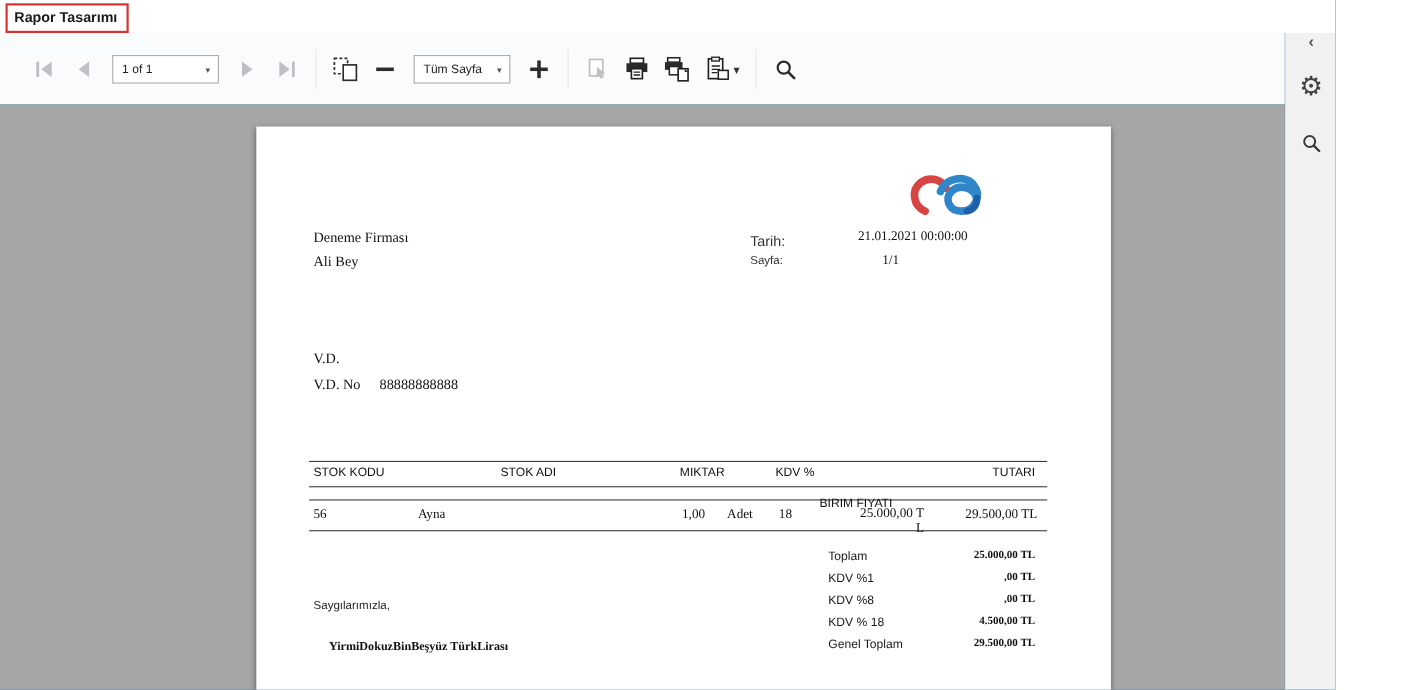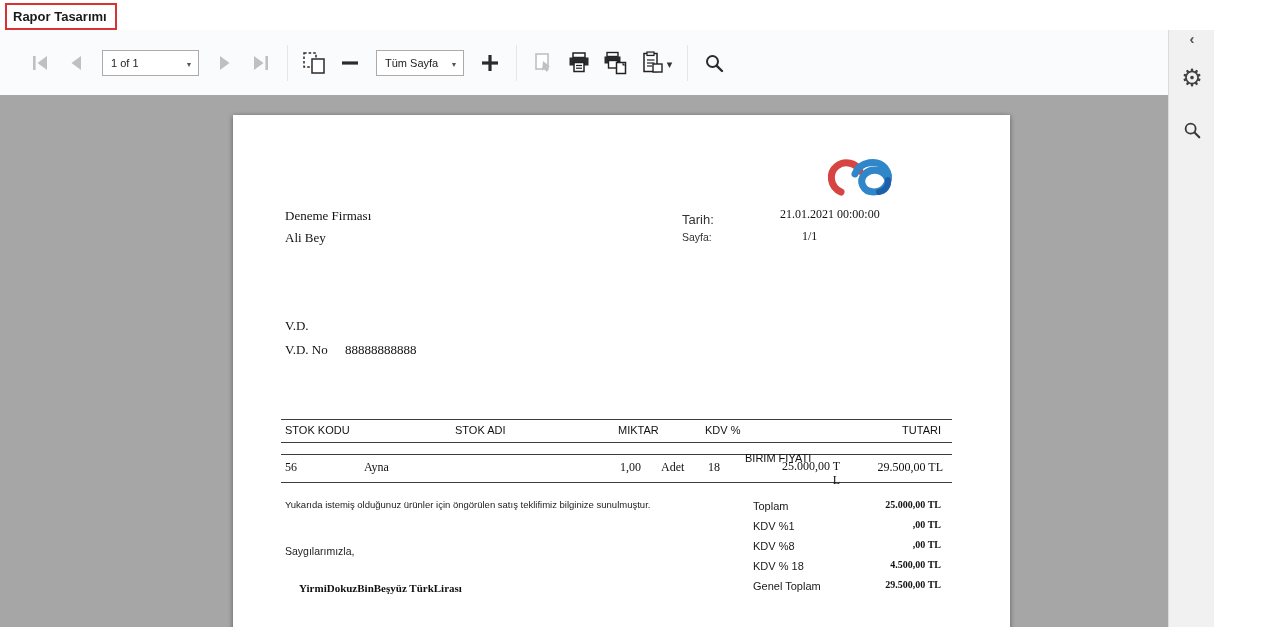--- a/index.html
+++ b/index.html
@@ -59,21 +59,21 @@
   .vdno-value    { left: 112px; top: 227px; font-size: 13px; color: #111; }
 
   .hline { position: absolute; left: 48px; width: 671px; height: 1px; background: #3d3d3d; }
   .hl1 { top: 304px; } .hl2 { top: 327px; } .hl3 { top: 339px; } .hl4 { top: 367px; }
 
   .th { position: absolute; top: 309px; font-size: 11px; color: #111; white-space: nowrap; }
   .th-0 { left: 52px; }  .th-1 { left: 222px; } .th-2 { left: 385px; }
   .th-3 { left: 452px; margin-left: 20px; } .th-4 { left: 512px; margin-top: 28px; } .th-5 { left: 640px; width: 68px; text-align: right; }
 
   .td { position: absolute; top: 345px; font-size: 12px; color: #111; white-space: nowrap; }
-  .td-kodu  { left: 52px; }  .td-adi   { left: 131px; } .td-miktar { left: 387px; }
+  .td-kodu  { left: 52px; }  .td-adi   { left: 147px; } .td-miktar { left: 387px; }
   .td-birim { left: 428px; } .td-kdv   { left: 475px; }
   .td-fiyat { left: 546px; width: 61px; text-align: right; white-space: normal; word-break: break-all; line-height: 1.15; }
   .td-tutar { left: 625px; width: 85px; text-align: right; }
 
   .note { position: absolute; left: 52px; font-size: 9.5px; color: #222; white-space: nowrap; }
   .note-1 { top: 384px; } .note-2 { top: 396px; }
   .regards { left: 52px; top: 430px; font-size: 10.5px; color: #222; }
   .amount-words { left: 52px; top: 467px; font-size: 11px; font-weight: 700; color: #111; margin-left: 14px; }
 
   .total-row { position: absolute; left: 520px; width: 188px; height: 17px; }
@@ -252,21 +252,20 @@
       <div class="th th-5">TUTARI</div>
 
       <div class="td serif td-kodu">56</div>
       <div class="td serif td-adi">Ayna</div>
       <div class="td serif td-miktar">1,00</div>
       <div class="td serif td-birim">Adet</div>
       <div class="td serif td-kdv">18</div>
       <div class="td serif td-fiyat">25.000,00 TL</div>
       <div class="td serif td-tutar">29.500,00 TL</div>
 
-      <div class="note note-1">Yukarıda istemiş olduğunuz ürünler için öngörülen satış teklifimiz bilginize sunulmuştur.</div>
       <div class="pos regards">Saygılarımızla,</div>
       <div class="pos serif amount-words">YirmiDokuzBinBeşyüz TürkLirası</div>
 
       <div class="total-row tr-0">
         <span class="total-label">Toplam</span>
         <span class="total-value serif">25.000,00 TL</span>
       </div>
       <div class="total-row tr-1">
         <span class="total-label">KDV %1</span>
         <span class="total-value serif">,00 TL</span>

